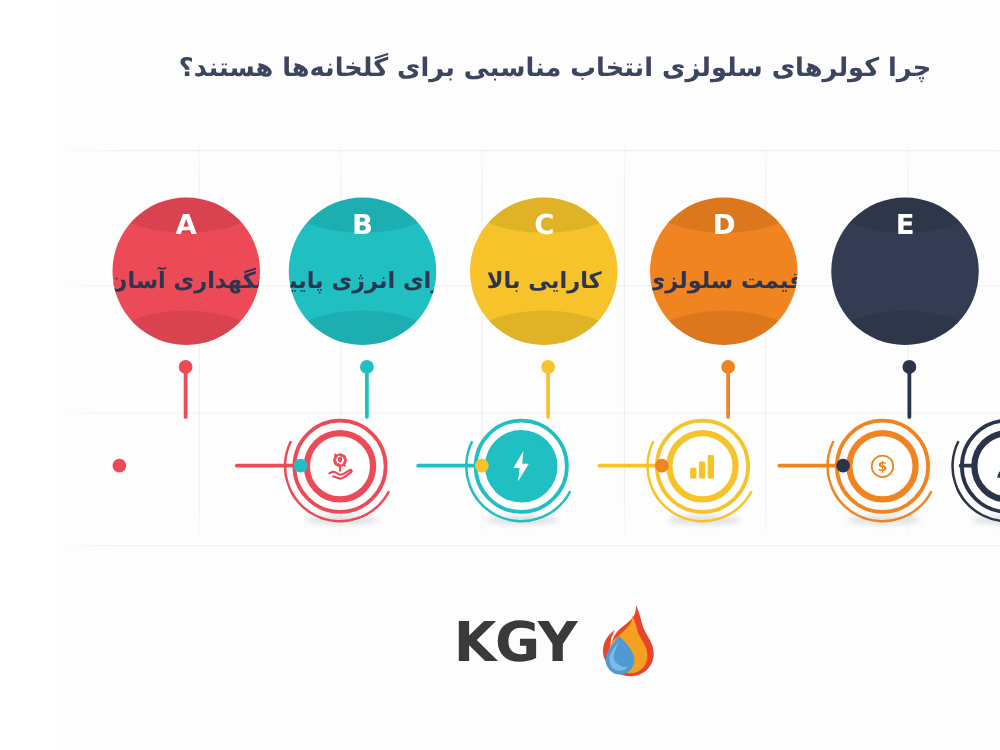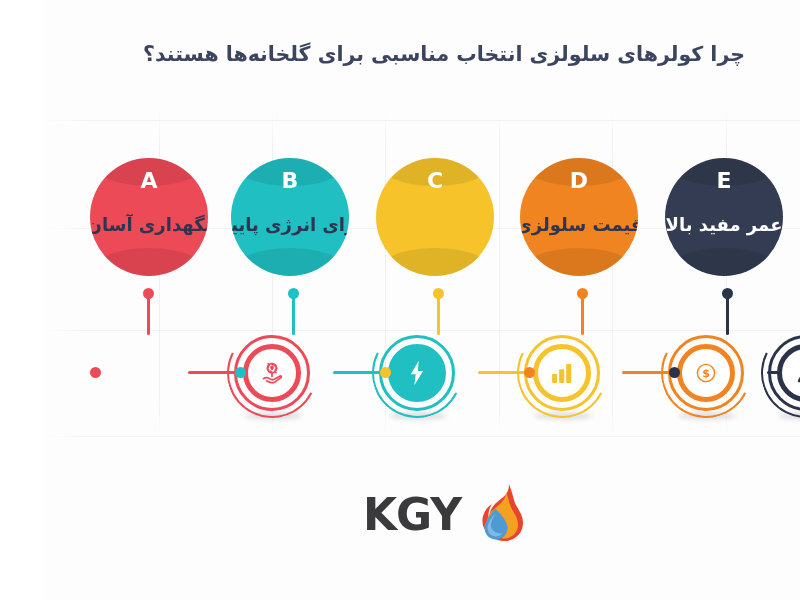--- a/index.html
+++ b/index.html
@@ -291,34 +291,34 @@
       <div class="cap-top"></div>
       <div class="cap-bottom"></div>
       <div class="letter">B</div>
       <div class="b-label">برای انرژی پایین</div>
     </div>
 
     <div class="bubble" style="left:332px; background:#F6C32A;">
       <div class="cap-top"></div>
       <div class="cap-bottom"></div>
       <div class="letter">C</div>
+      <div class="b-label">کارایی بالا</div>
     </div>
 
     <div class="bubble" style="left:476px; background:#F08421;">
       <div class="cap-top"></div>
       <div class="cap-bottom"></div>
       <div class="letter">D</div>
       <div class="b-label">قیمت سلولزی</div>
     </div>
 
     <div class="bubble dark" style="left:621px; background:#333C52;">
       <div class="cap-top"></div>
       <div class="cap-bottom"></div>
       <div class="letter">E</div>
-      <div class="b-label">عمر مفید بالا</div>
     </div>
 
   </div>
 
   <div class="icon-row">
 
     <div style="position:absolute; left:66px; top:0; width:200px; height:125px; color:#ED4A57;">
       <div class="stem" style="left:37px;"></div>
       <div class="stem-dot" style="left:33px;"></div>
       <div class="arc-dot" style="left:-20px;"></div>

